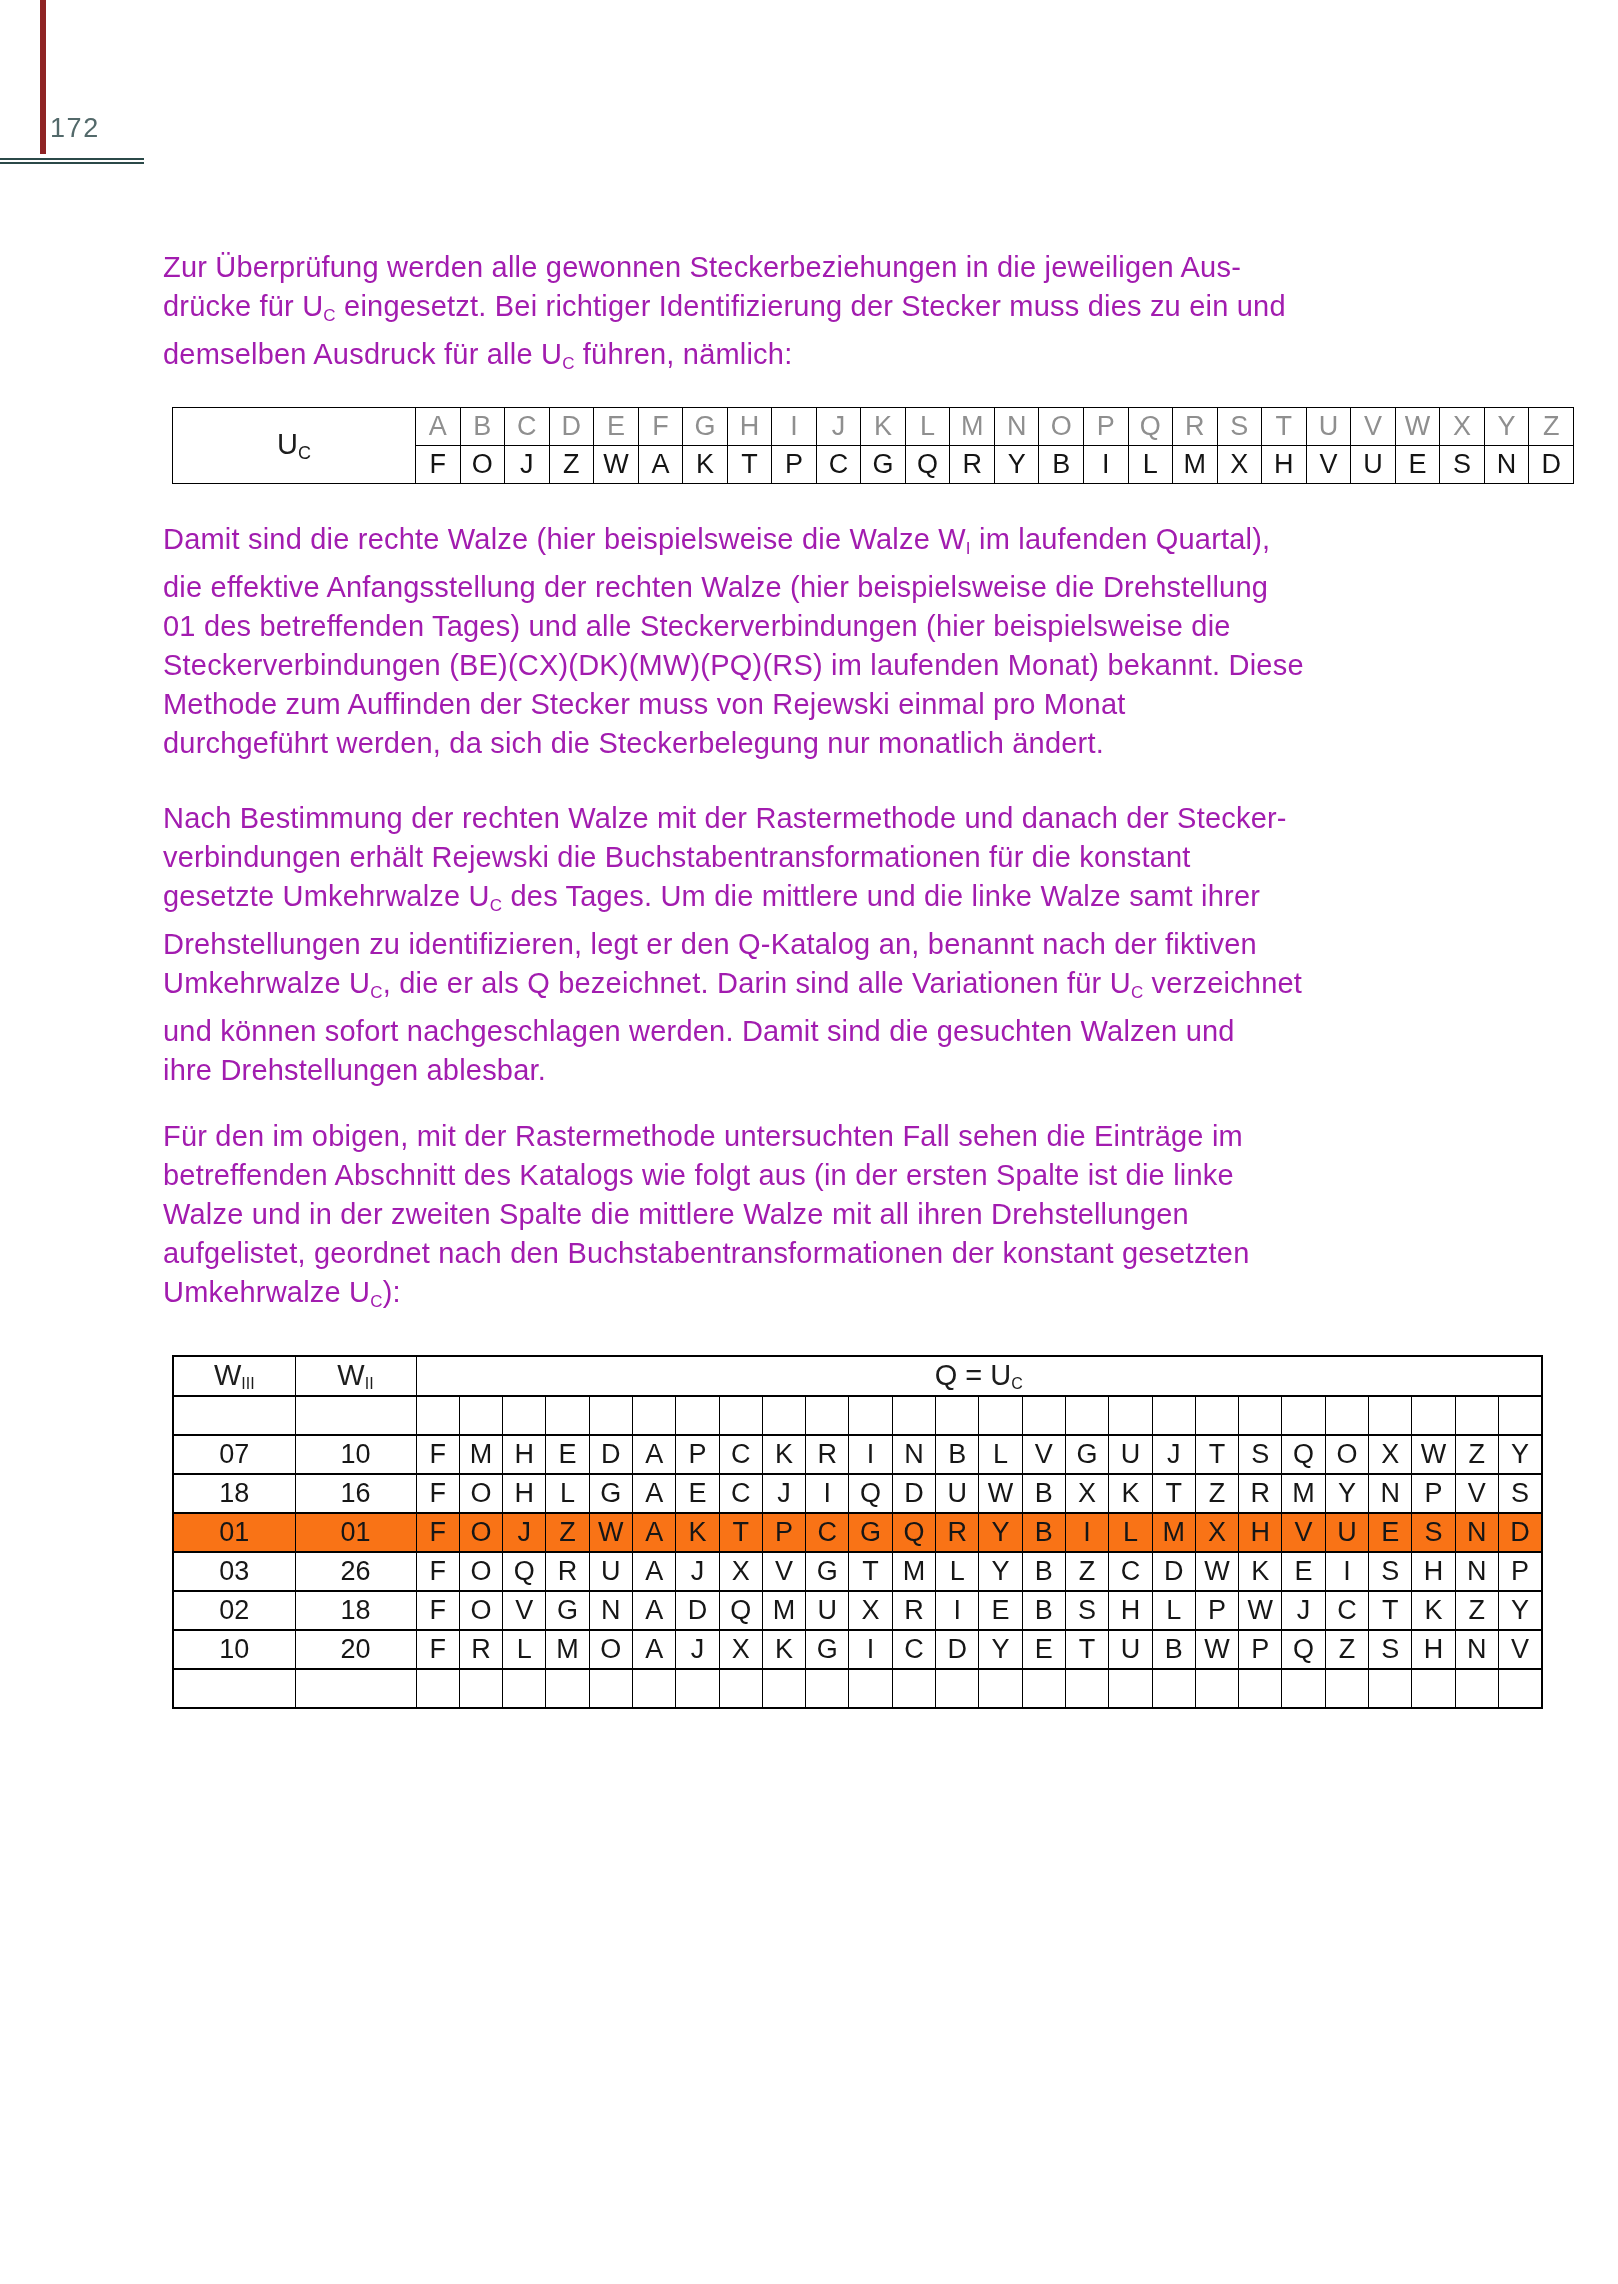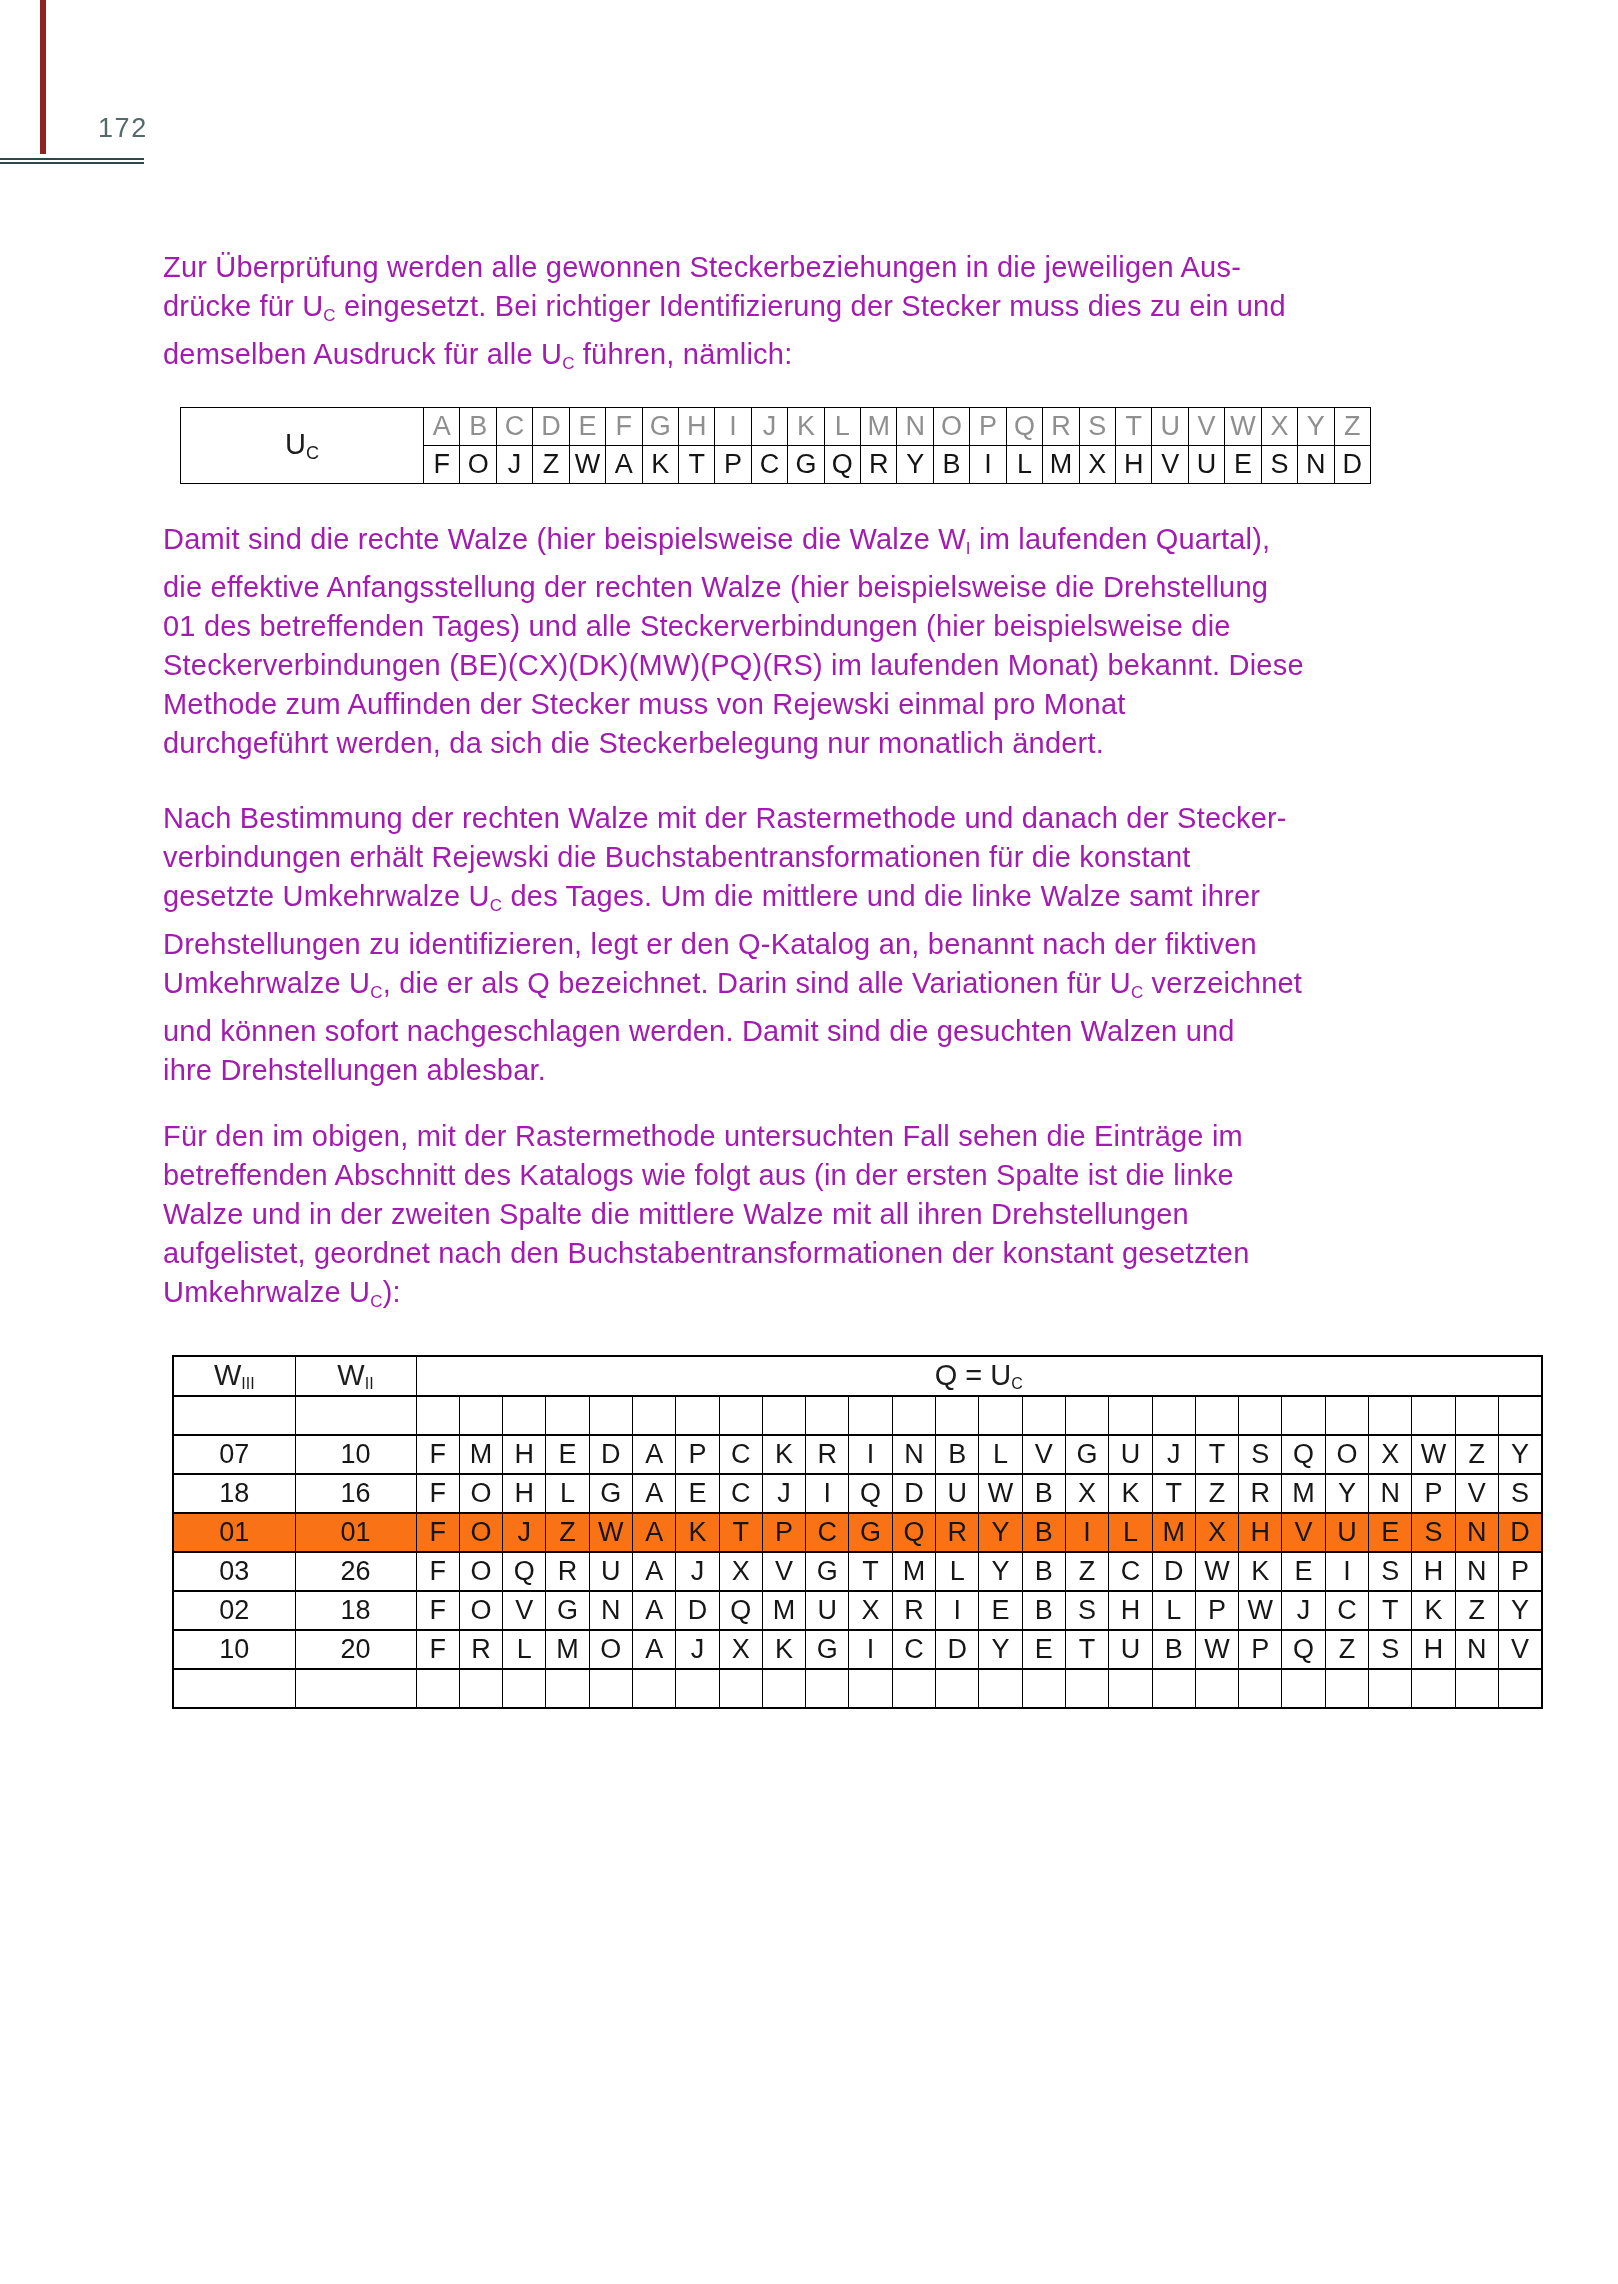--- a/index.html
+++ b/index.html
@@ -1,33 +1,33 @@
 <!DOCTYPE html>
 <html style="font-size:13px"><head>
 <meta charset="utf-8">
 <style>
   html,body { margin:0; padding:0; background:#ffffff; }
   .page {
     position:relative; width:1618px; height:2284px; background:#ffffff;
     font-family:"Liberation Sans", sans-serif; color:#1d1d1d; overflow:hidden;
   }
   .redmark { position:absolute; left:40px; top:0; width:5.7px; height:154px; background:#8e2323; }
-  .pagenum { position:absolute; left:50px; top:113px; font-size:27px; letter-spacing:1.6px; color:#53696a;margin-left:48px; }
+  .pagenum { position:absolute; left:50px; top:113px; font-size:27px; letter-spacing:1.6px; color:#53696a; }
   .rule { position:absolute; left:0; top:158px; width:144px; }
   .rl  { height:2.4px; background:#2b4948; }
   .gap { height:1.6px; background:transparent; }
 
   .para {
     position:absolute; left:163px; font-size:29px; line-height:39px;
     letter-spacing:0.2px; white-space:pre; color:#a21caf; font-weight:300;
   }
   .sb { font-size:17px; vertical-align:-4.9px; }
 
   
-  #t1 { position:absolute; left:180px; top:407px; width:1191px;
+  #t1 { position:absolute; left:172px; top:407px; width:1402px;
         border-collapse:collapse; table-layout:fixed;padding-left:47px; }
   #t1 td { border:1.6px solid #000; text-align:center; vertical-align:middle;
            height:37px; padding:0; }
   .uc-label { font-size:29px; color:#1d1d1d; }
   .sb-lab { font-size:18px; vertical-align:-4.9px; }
   .uc-head { color:#8f8f8f; font-size:27px; }
   .uc-val  { color:#141414; font-size:27px; }
 
   
   #t2 { position:absolute; left:172px; top:1355px; width:1371px;

